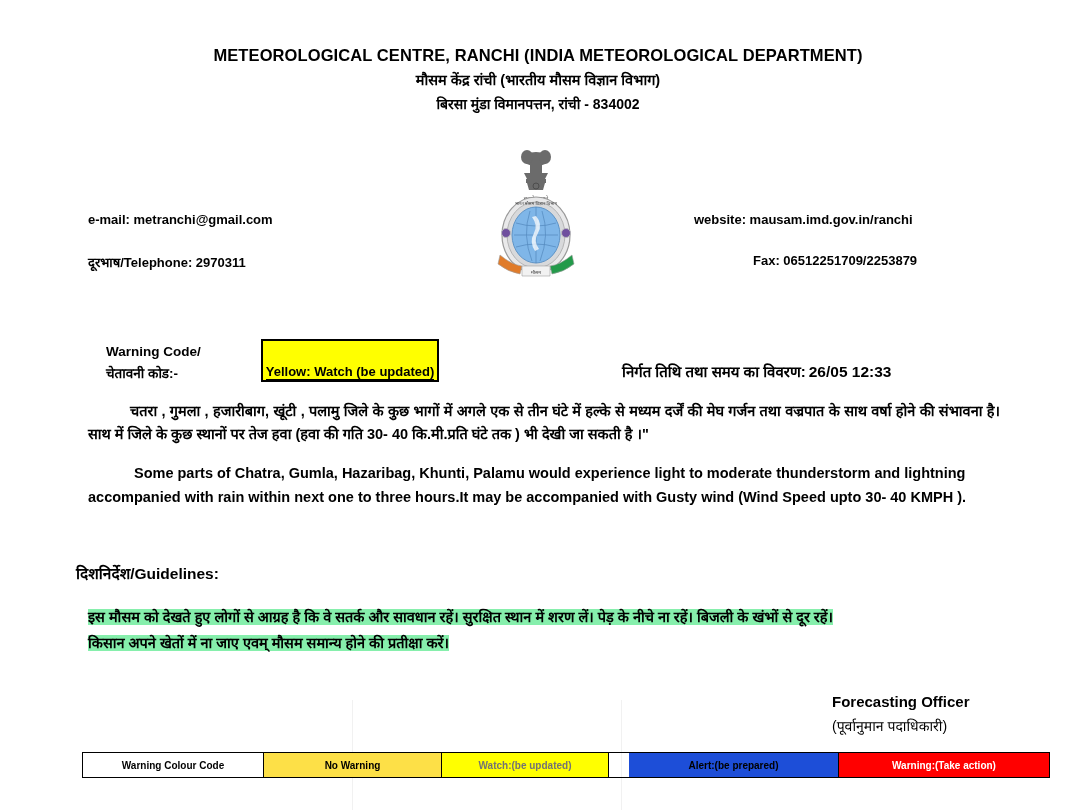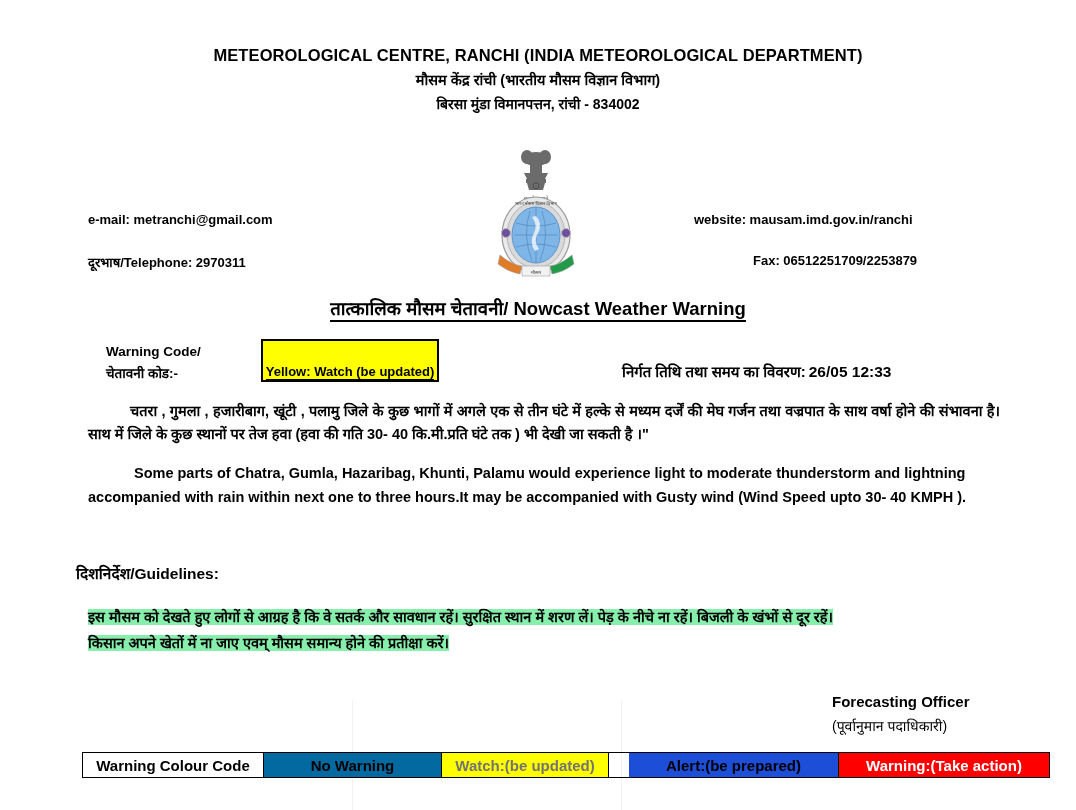--- a/index.html
+++ b/index.html
@@ -204,21 +204,21 @@
     top: 752px;
     display: flex;
     border: 1.5px solid #000000;
     box-sizing: border-box;
     height: 26px;
   }
   .legend-cell {
     display: flex;
     align-items: center;
     justify-content: center;
-    font-size: 15px;
+    font-size: 10px;
     font-weight: bold;
     box-sizing: border-box;
     height: 100%;
     border-right: 1.5px solid #000000;
   }
   .legend-cell:last-child { border-right: none; }
 </style>
 </head>
 <body>
 
@@ -274,23 +274,20 @@
       <path d="M36 123 h28 v10 h-28 z" fill="#f2f2f2" stroke="#9e9e9e" stroke-width="0.6"></path>
       <text x="50" y="130.5" font-size="4.6" fill="#2a2a2a" text-anchor="middle" font-family="'Liberation Sans', sans-serif">मौसम</text>
     </svg>
   </div>
 
   <div class="contact c-email">e-mail: metranchi@gmail.com</div>
   <div class="contact c-website">website: mausam.imd.gov.in/ranchi</div>
   <div class="contact c-phone">दूरभाष/Telephone: 2970311</div>
   <div class="contact c-fax">Fax: 06512251709/2253879</div>
 
-  <div class="doc-title">
-    <span>तात्कालिक मौसम चेतावनी/ Nowcast Weather Warning</span>
-  </div>
 
   <div class="warn-code-label">
     <div>Warning Code/</div>
     <div>चेतावनी कोड:-</div>
   </div>
 
   <div class="warn-code-box">
     <span>Yellow: Watch (be updated)</span>
   </div>
 
@@ -309,21 +306,21 @@
 
   <div class="signature">
     <div>Forecasting Officer</div>
     <div class="sig-sub">(पूर्वानुमान पदाधिकारी)</div>
   </div>
 
   <div class="legend">
       <div class="legend-cell" style="width: 181px; background: rgb(255, 255, 255); color: rgb(0, 0, 0);">
         <span>Warning Colour Code</span>
       </div>
-      <div class="legend-cell" style="width: 178px; background: #0369a1; color: rgb(0, 0, 0);">
+      <div class="legend-cell" style="width: 178px; background: #fde047; color: rgb(0, 0, 0);">
         <span>No Warning</span>
       </div>
       <div class="legend-cell" style="width: 167px; background: rgb(255, 255, 0); color: #737373;">
         <span>Watch:(be updated)</span>
       </div>
       <div class="legend-cell" style="width: 210px; background: #1d4ed8; color: rgb(0, 0, 0); margin-left: 20px;">
         <span>Alert:(be prepared)</span>
       </div>
       <div class="legend-cell" style="width: 210px; background: rgb(255, 0, 0); color: rgb(255, 255, 255);">
         <span>Warning:(Take action)</span>

